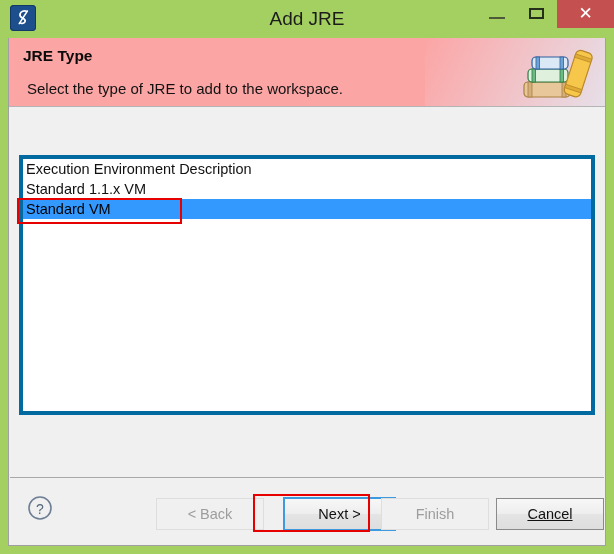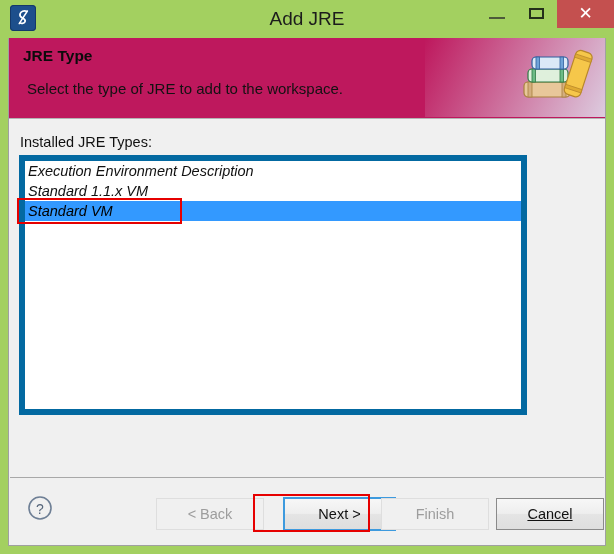--- a/index.html
+++ b/index.html
@@ -100,22 +100,22 @@
     border: 1px solid #9fa09f;
     border-top: none;
     box-sizing: border-box;
   }
 
   
   .header {
     position: absolute;
     left: 0; top: 0;
     width: 596px;
-    height: 81px;
-    background: #be185d;
+    height: 69px;
+    background: #fca5a5;
     border-bottom: 1px solid #b4b4b4;
     box-sizing: border-box;
     overflow: hidden;
   }
   .header-sheen {
     position: absolute;
     right: 0; top: 0;
     width: 180px; height: 79px;
     background: linear-gradient(115deg, rgba(255,255,255,0) 0%, rgba(226,235,246,0.85) 100%);
   }
@@ -143,27 +143,26 @@
   .content-label {
     position: absolute;
     left: 11px; top: 96px;
     font-size: 14.5px;
     color: #111111;
   }
 
   .listbox {
     position: absolute;
     left: 10px; top: 117px;
-    width: 508px;
+    width: 576px;
     height: 260px;
     background: #ffffff;
-    border: 6px solid #0369a1;
+    border: 4px solid #0369a1;
     box-sizing: border-box;
     overflow: hidden;
-    font-style: italic;
   }
   .list-item {
     height: 20px;
     line-height: 20px;
     padding-left: 3px;
     font-size: 14.5px;
     color: #111111;
     white-space: nowrap;
   }
   .list-item.selected {
@@ -281,21 +280,20 @@
         <rect x="41" y="11" width="3.5" height="12" fill="#6fa3d8" stroke="#2e5f9e" stroke-width="0.8"></rect>
 
         <g transform="rotate(18 60 30)">
           <rect x="50" y="5" width="17" height="46" rx="5" fill="#f6c74a" stroke="#b8872a" stroke-width="1.2"></rect>
           <rect x="50" y="10" width="17" height="3.5" fill="#e0ab32" stroke="#b8872a" stroke-width="0.7"></rect>
           <rect x="50" y="42" width="17" height="3.5" fill="#e0ab32" stroke="#b8872a" stroke-width="0.7"></rect>
         </g>
       </svg>
     </div>
 
-    <div class="content-label">Installed JRE Types:</div>
 
     <div class="listbox">
       <div class="list-item">Execution Environment Description</div>
       <div class="list-item">Standard 1.1.x VM</div>
       <div class="list-item selected">Standard VM</div>
     </div>
 
     <div class="footer-sep"></div>
 
     <svg class="help-icon" viewBox="0 0 26 26">

